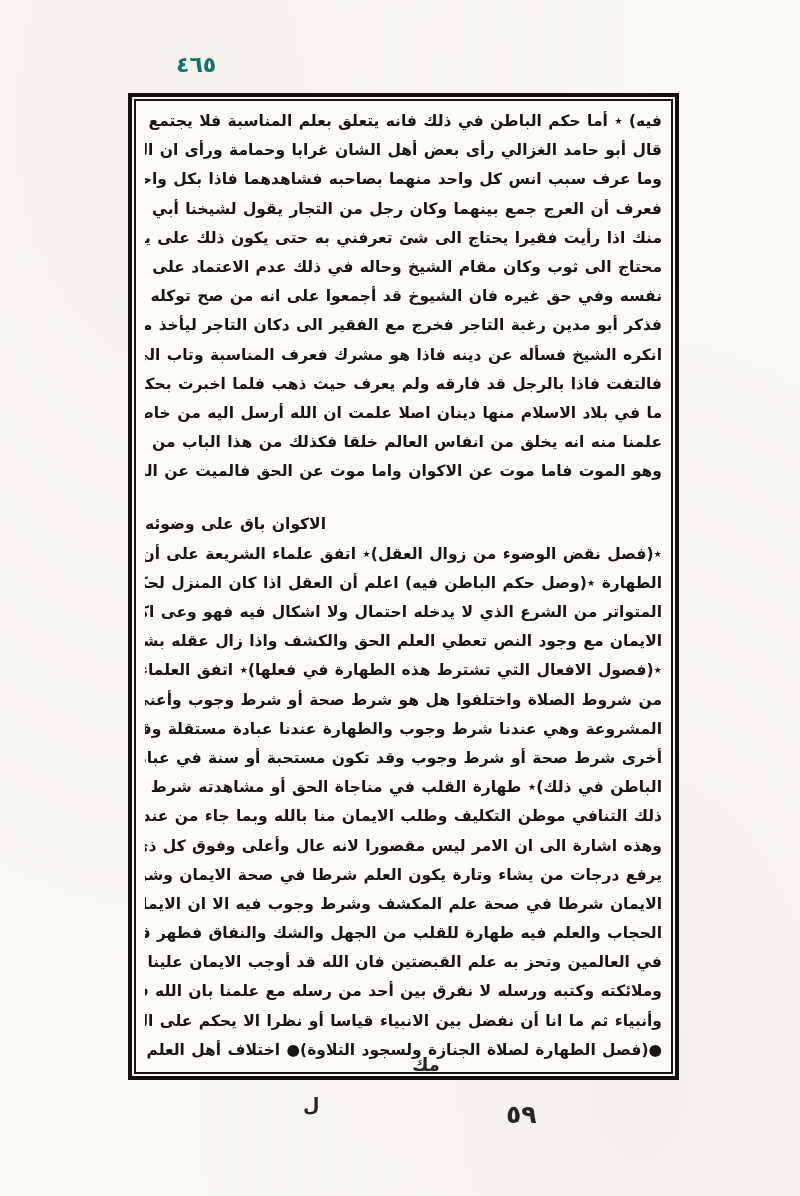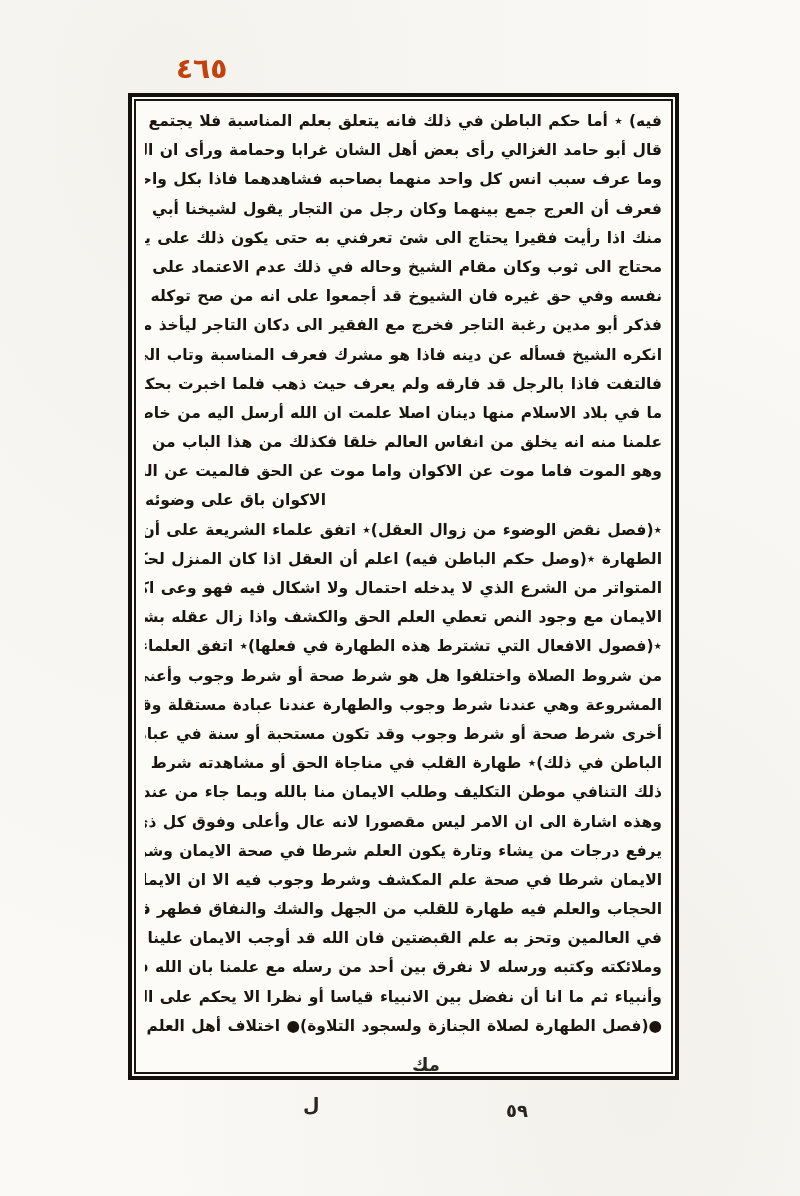--- a/index.html
+++ b/index.html
@@ -10,21 +10,21 @@
   }
   
   body::before{
     content:"";position:absolute;inset:0;pointer-events:none;
     background:
       radial-gradient(ellipse at 20% 10%, rgba(120,110,95,0.05), transparent 60%),
       radial-gradient(ellipse at 80% 90%, rgba(120,110,95,0.06), transparent 55%);
   }
   .page-number{
     position:absolute;left:176px;top:52px;
-    font-size:28px;font-weight:bold;color:#c2410c;
+    font-size:22px;font-weight:bold;color:#0f766e;
     letter-spacing:2px;
   }
   .frame{
     position:absolute;left:128px;top:93px;width:551px;height:987px;
     border:4px solid #14110d;background:#fcfbf7;box-sizing:border-box;
   }
   .frame-inner{
     position:absolute;inset:2px;border:2px solid #1a1611;box-sizing:border-box;
     padding:6px 9px 4px 9px;
   }
@@ -34,26 +34,26 @@
     color:#1b150f;
     font-size:15.5px;font-weight:bold;
     overflow:hidden;
   }
   .line{
     height:29.2px;line-height:29.2px;
     overflow:hidden;white-space:nowrap;
     text-align:justify;text-align-last:justify;
     word-spacing:1px;
   }
-  .line.end-left{ text-align:right;text-align-last:left; }
+  .line.end-left{ text-align:right;text-align-last:left;margin-top:24px; }
   .line.end-right{ text-align:right;text-align-last:right; }
   .footer-marks span{
     position:absolute;font-weight:bold;color:#2a251e;
   }
-  .mark-quire{left:506px;top:1100px;font-size:18px;}
+  .mark-quire{left:506px;top:1100px;font-size:25px;}
   .mark-center{left:412px;top:1054px;font-size:18px;}
   .mark-left{left:303px;top:1093px;font-size:19px;}
 </style>
 </head>
 <body>
 
 <div class="page-number">٤٦٥</div>
 
 <div class="frame">
   <div class="frame-inner">

